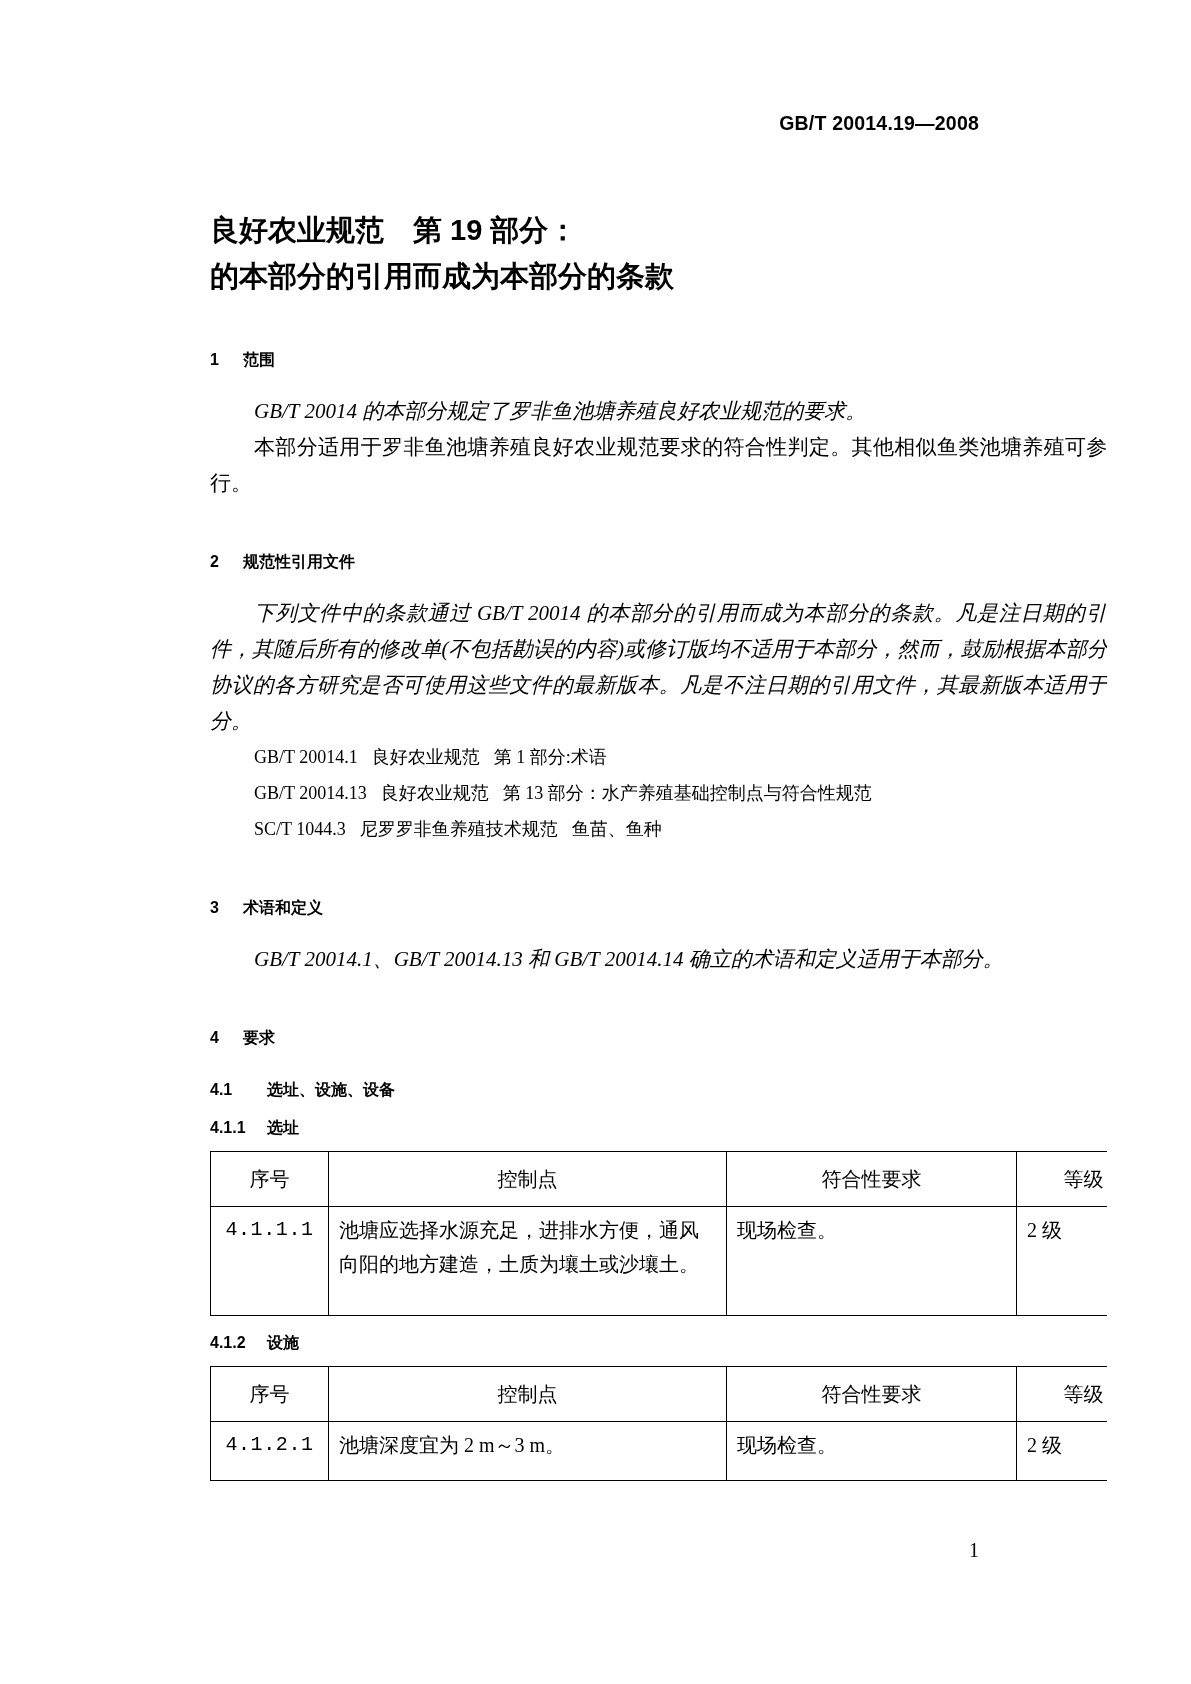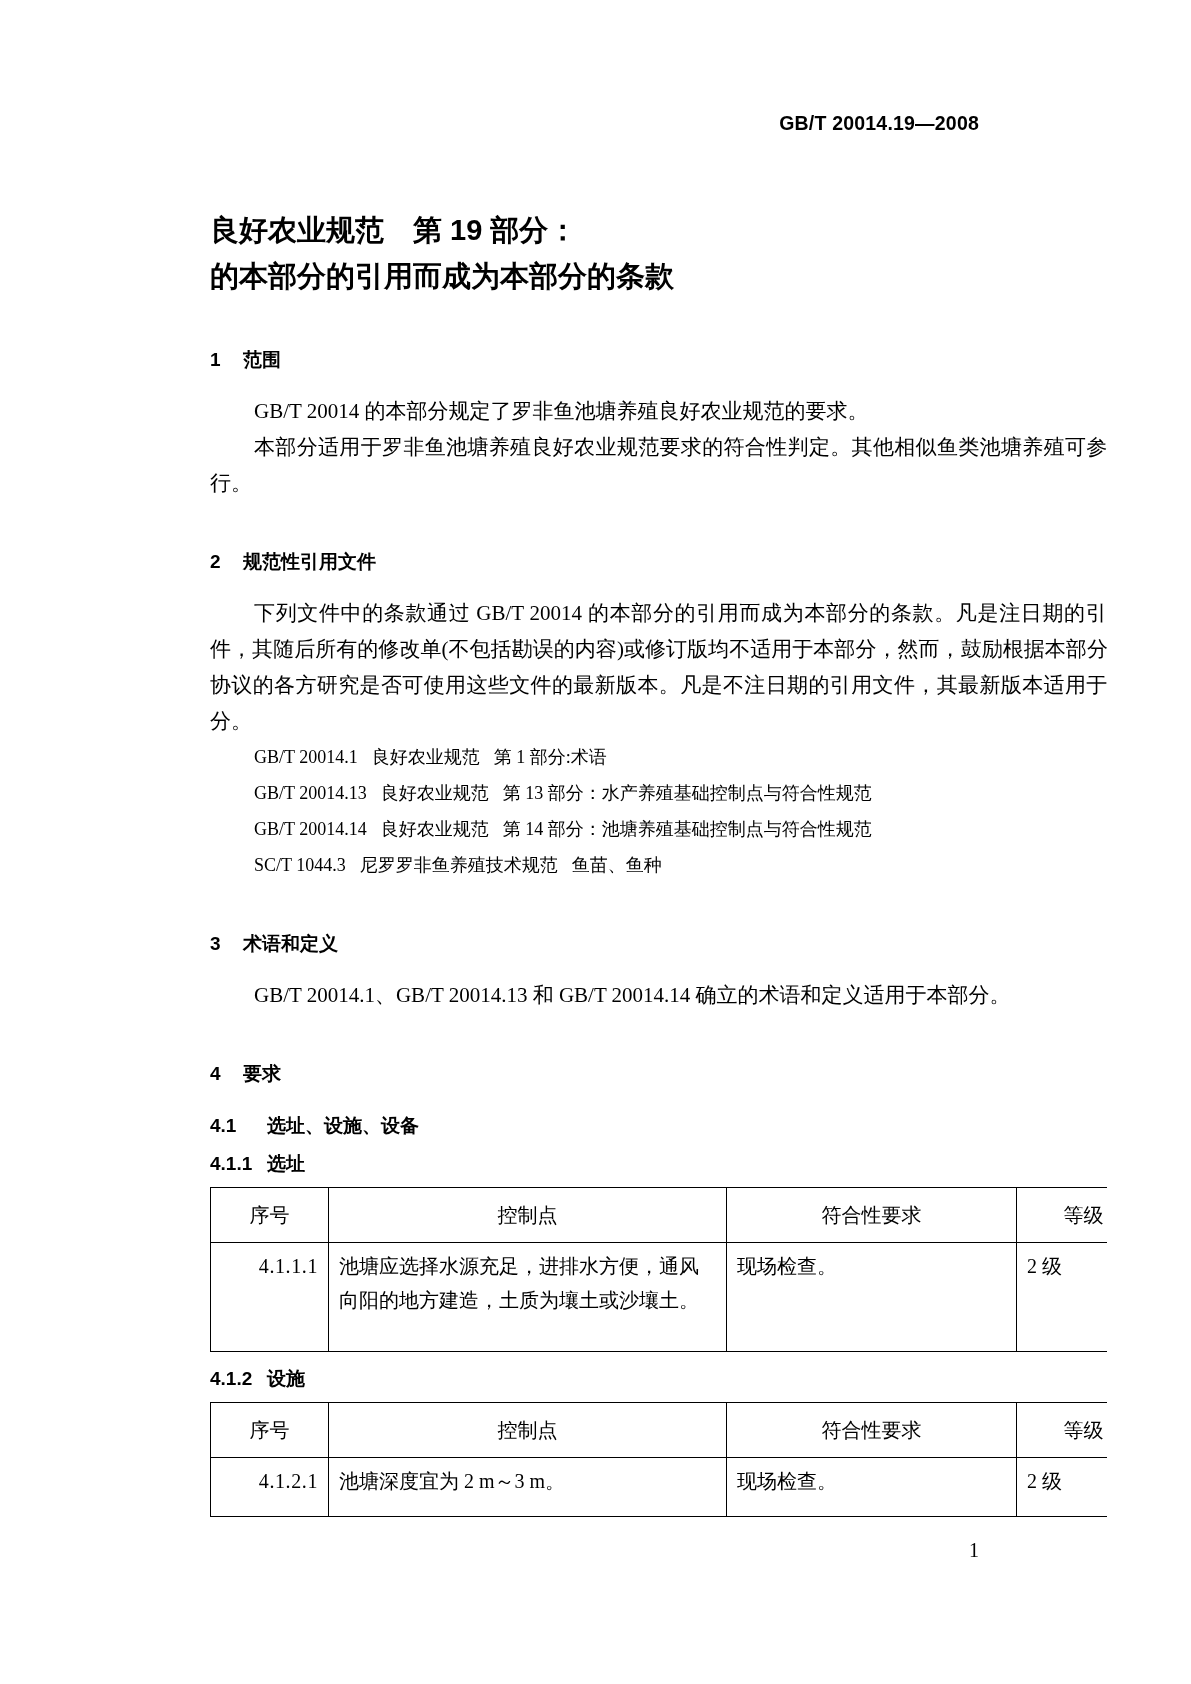--- a/index.html
+++ b/index.html
@@ -46,40 +46,40 @@
     font-size: 29px;
     line-height: 46px;
     margin: 0;
     padding-top: 22px;
   }
   .doc-title .line2 { display: block; }
   
   h2.sec {
     font-family: "Liberation Sans", "DejaVu Sans", sans-serif;
     font-weight: bold;
-    font-size: 19px;
+    font-size: 16px;
     margin: 0;
     padding: 0;
     line-height: 22px;
   }
   .h-l1 { margin-top: 50px !important; }
   .h-l2 { margin-top: 30px !important; }
   .h-l3 { margin-top: 16px !important; }
   .num  { display: inline-block; min-width: 24px; }
   .num-wide { display: inline-block; min-width: 48px; }
   .hgap { display: inline-block; width: 9px; }
   
   p.body {
     font-size: 21px;
     line-height: 36px;
     margin: 0;
     text-align: justify;
     text-justify: inter-character;
   }
-  p.first { margin-top: 22px; }
+  p.first { margin-top: 22px; font-style: italic; }
   .indent { text-indent: 44px; }
   .ref-line {
     font-size: 18px;
     line-height: 36px;
     margin: 0;
     padding-left: 44px;
     white-space: nowrap;
   }
   .spc { display: inline-block; width: 14px; }
   
@@ -100,21 +100,21 @@
   table.gb thead th {
     text-align: center;
     vertical-align: middle;
     height: 44px;
     padding: 5px 16px;
   }
   .col-no    { width: 118px; }
   .col-point { width: 398px; }
   .col-req   { width: 290px; }
   .col-grade { width: 134px; }
-  td.c-no    { text-align: right;  padding-left: 14px; letter-spacing: 0.6px; }
+  td.c-no    { text-align: center;  padding-left: 14px; letter-spacing: 0.6px; font-family: Liberation Mono, monospace; }
   td.c-point { text-align: left; }
   td.c-req   { text-align: left; }
   td.c-grade { text-align: left;  padding-left: 16px; }
   tr.tall td { height: 96px; }
   tr.tall2 td { height: 46px; }
   tr.tall3 td { height: 120px; }
   
   .page-number {
     position: absolute;
     right: 128px;
@@ -146,23 +146,20 @@
     <h2 class="sec h-l1">
       <span class="num">2</span><span class="hgap"></span><span>规范性引用文件</span>
     </h2>
     <p class="body first indent">下列文件中的条款通过 GB/T 20014 的本部分的引用而成为本部分的条款。凡是注日期的引用文件，其随后所有的修改单(不包括勘误的内容)或修订版均不适用于本部分，然而，鼓励根据本部分达成协议的各方研究是否可使用这些文件的最新版本。凡是不注日期的引用文件，其最新版本适用于本部分。</p>
 
     <p class="ref-line">
       <span>GB/T 20014.1</span><span class="spc"></span><span>良好农业规范</span><span class="spc"></span><span>第 1 部分:术语</span>
     </p>
     <p class="ref-line">
       <span>GB/T 20014.13</span><span class="spc"></span><span>良好农业规范</span><span class="spc"></span><span>第 13 部分：水产养殖基础控制点与符合性规范</span>
-    </p>
-    <p class="ref-line">
-      <span>GB/T 20014.14</span><span class="spc"></span><span>良好农业规范</span><span class="spc"></span><span>第 14 部分：池塘养殖基础控制点与符合性规范</span>
     </p>
     <p class="ref-line">
       <span>SC/T 1044.3</span><span class="spc"></span><span>尼罗罗非鱼养殖技术规范</span><span class="spc"></span><span>鱼苗、鱼种</span>
     </p>
 
     <h2 class="sec h-l1">
       <span class="num">3</span><span class="hgap"></span><span>术语和定义</span>
     </h2>
     <p class="body first indent">GB/T 20014.1、GB/T 20014.13 和 GB/T 20014.14 确立的术语和定义适用于本部分。</p>
 

